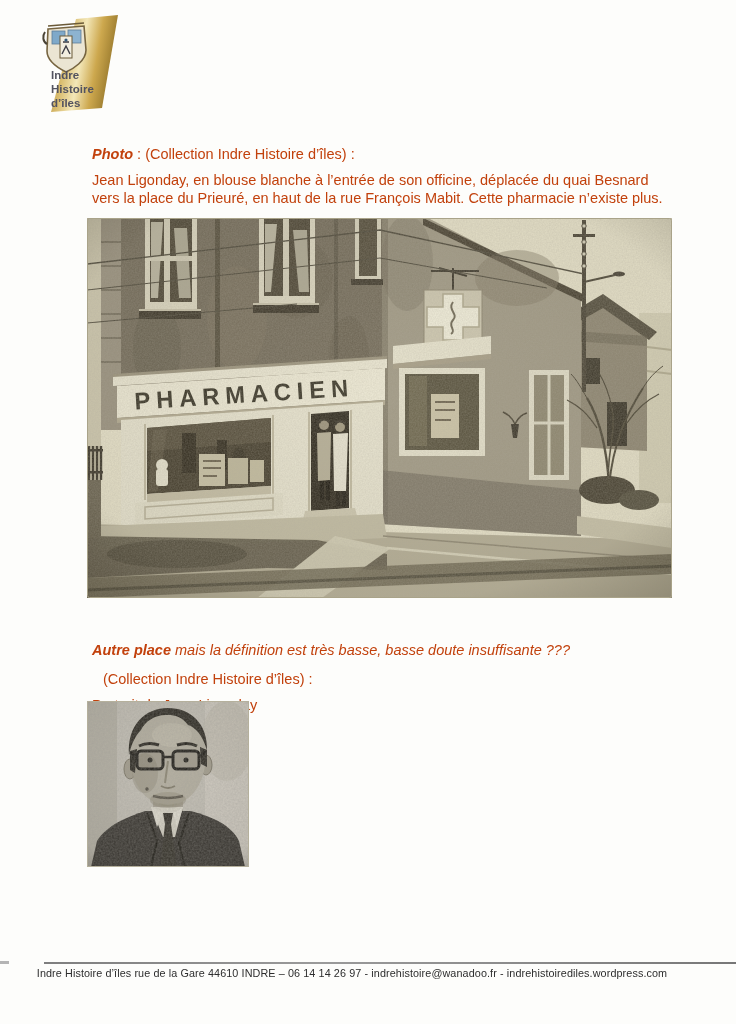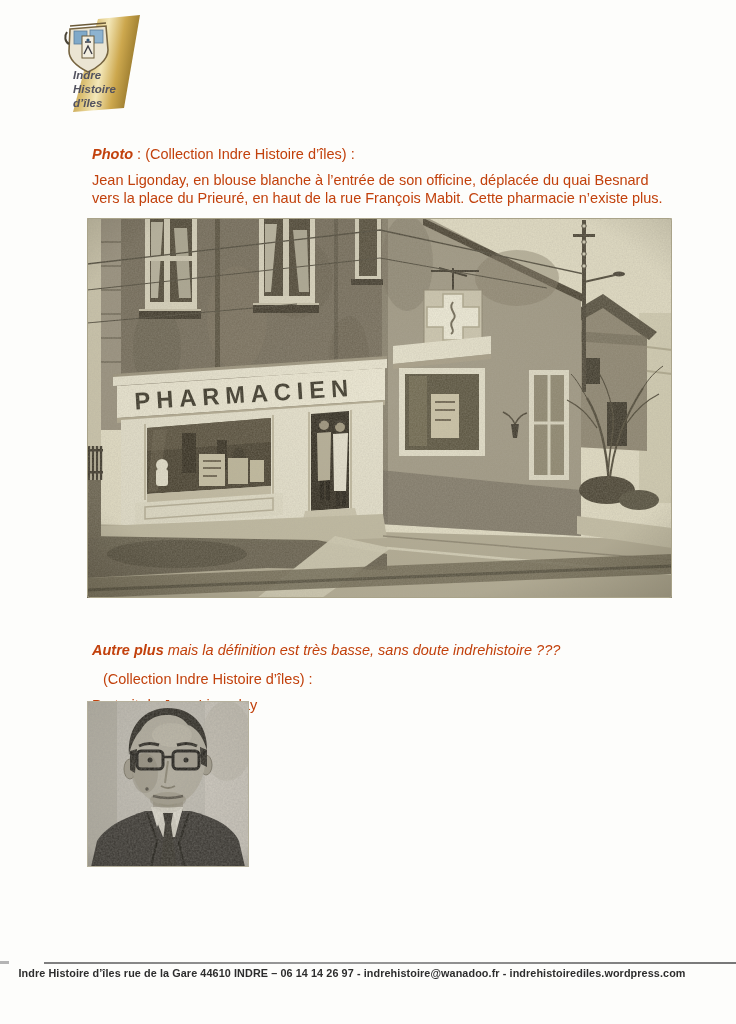--- a/index.html
+++ b/index.html
@@ -2,39 +2,39 @@
 <html><head>
 <meta charset="utf-8">
 <style>
   html,body{margin:0;padding:0;background:#d9d9d9;}
   .page{
     position:relative;width:736px;height:1024px;margin:0 auto;
     background:#fdfdfb;overflow:hidden;
     font-family:"Liberation Sans",sans-serif;color:#333;
   }
   
-  .logo{position:absolute;left:58px;top:12px;width:106px;height:104px;font-style:italic;}
+  .logo{position:absolute;left:36px;top:12px;width:106px;height:104px;}
   
   .tblock{position:absolute;left:92px;width:585px;font-size:14.5px;line-height:18.6px;color:#c2410c;}
   .bi{font-weight:bold;font-style:italic;}
   .it{font-style:italic;}
   #caption1{top:130px;}
   #para1{top:156px;}
   #caption2{top:626px;}
   #collection2{top:655px;margin-left:11px;}
   #portraitcap{top:681px;}
   
   .photo-main{position:absolute;left:87px;top:218px;width:585px;height:380px;}
   .photo-portrait{position:absolute;left:87px;top:701px;width:162px;height:166px;}
   .photo-main svg,.photo-portrait svg,.logo svg{display:block;}
   
   .footer-rule{position:absolute;left:44px;top:962px;width:692px;height:2px;
     background:linear-gradient(90deg,#7e7e7e,#9a9a9a 40%,#8a8a8a 70%,#777);}
   .footer-text{position:absolute;left:0;top:967px;width:704px;text-align:center;
-    font-size:10.8px;font-weight:bold;color:#2d2d2d;letter-spacing:0.1px;}
+    font-size:10.8px;font-weight:normal;color:#2d2d2d;letter-spacing:0.1px;}
   .scan-mark{position:absolute;left:0;top:961px;width:9px;height:3px;background:#b4b4b4;}
 </style>
 </head>
 <body>
 
 <div class="page">
 
   <div class="logo">
     <svg width="106" height="104" viewBox="0 0 106 104">
       <defs>
@@ -260,21 +260,21 @@
         <rect x="0" y="231" width="16" height="2.5" fill="#3a352a"></rect>
         <rect x="0" y="253" width="16" height="2.5" fill="#3a352a"></rect>
       </g>
 
       <rect width="585" height="380" filter="url(#grainA)" opacity="0.45"></rect>
       <rect width="585" height="380" fill="url(#vigA)"></rect>
       <rect x="0.5" y="0.5" width="584" height="379" rx="2" fill="none" stroke="#a9a389"></rect>
     </svg>
   </div>
 
-  <p class="tblock it" id="caption2"><span class="bi">Autre plus</span><span> mais la définition est très basse, sans doute indrehistoire ???</span></p>
+  <p class="tblock it" id="caption2"><span class="bi">Autre place</span><span> mais la définition est très basse, basse doute insuffisante ???</span></p>
 
   <p class="tblock" id="collection2">(Collection Indre Histoire d’îles) :</p>
 
   <p class="tblock" id="portraitcap">Portrait de Jean Ligonday</p>
 
   <div class="photo-portrait">
     <svg width="162" height="166" viewBox="0 0 162 166">
       <defs>
         <filter id="grainB" x="0" y="0" width="100%" height="100%">
           <feTurbulence type="fractalNoise" baseFrequency="0.55" numOctaves="2" stitchTiles="stitch"></feTurbulence>

